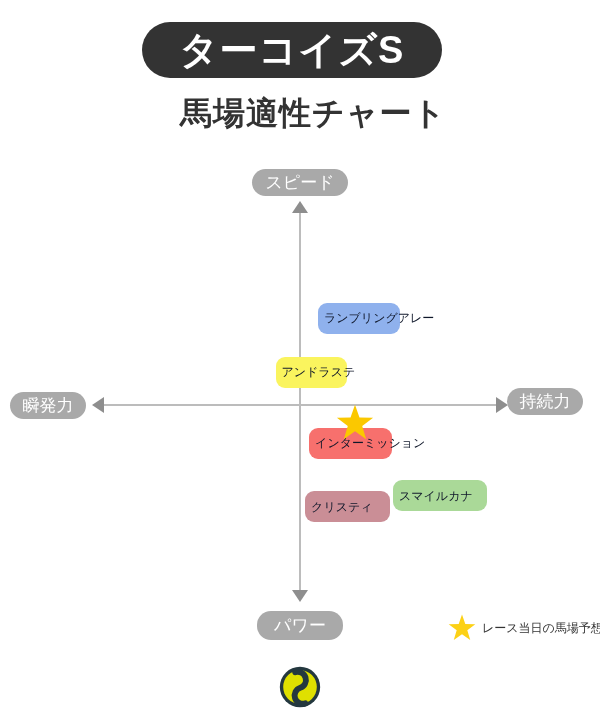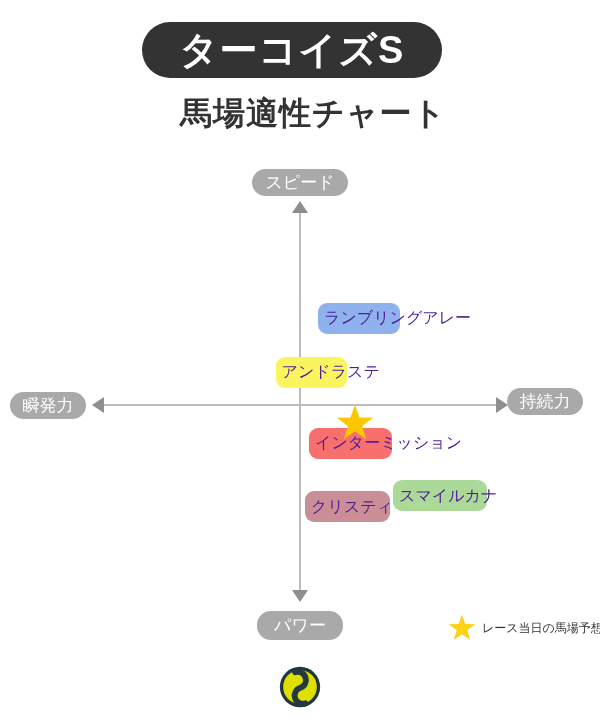--- a/index.html
+++ b/index.html
@@ -28,21 +28,21 @@
     position:absolute;background:#a9a9a9;color:#ffffff;font-size:17px;
     height:27px;border-radius:14px;display:flex;align-items:center;justify-content:center;
   }
   .pill-top{left:252px;top:169px;width:96px;}
   .pill-left{left:10px;top:392px;width:76px;}
   .pill-right{left:507px;top:388px;width:76px;}
   .pill-bottom{left:257px;top:611px;width:86px;height:29px;text-align:right;}
   .horse{position:absolute;height:31px;border-radius:9px;}
   .horse span{
     position:absolute;left:6px;top:50%;transform:translateY(-50%);
-    font-size:16px;color:#4c1d95;white-space:nowrap;
+    font-size:12px;color:#0f172a;white-space:nowrap;
   }
   .star-main{position:absolute;width:38px;height:38px;}
   .legend{position:absolute;left:448px;top:614px;display:flex;align-items:center;gap:6px;}
   .legend svg{width:28px;height:28px;flex:0 0 auto;}
   .legend-label{font-size:12px;color:#333333;white-space:nowrap;}
   .footer{position:absolute;left:0;top:666px;width:600px;display:flex;align-items:center;justify-content:center;gap:9px;}
   .footer svg{width:42px;height:42px;}
   .brand{font-size:28px;font-weight:800;color:#24383f;letter-spacing:0.5px;}
 </style>
 </head>

